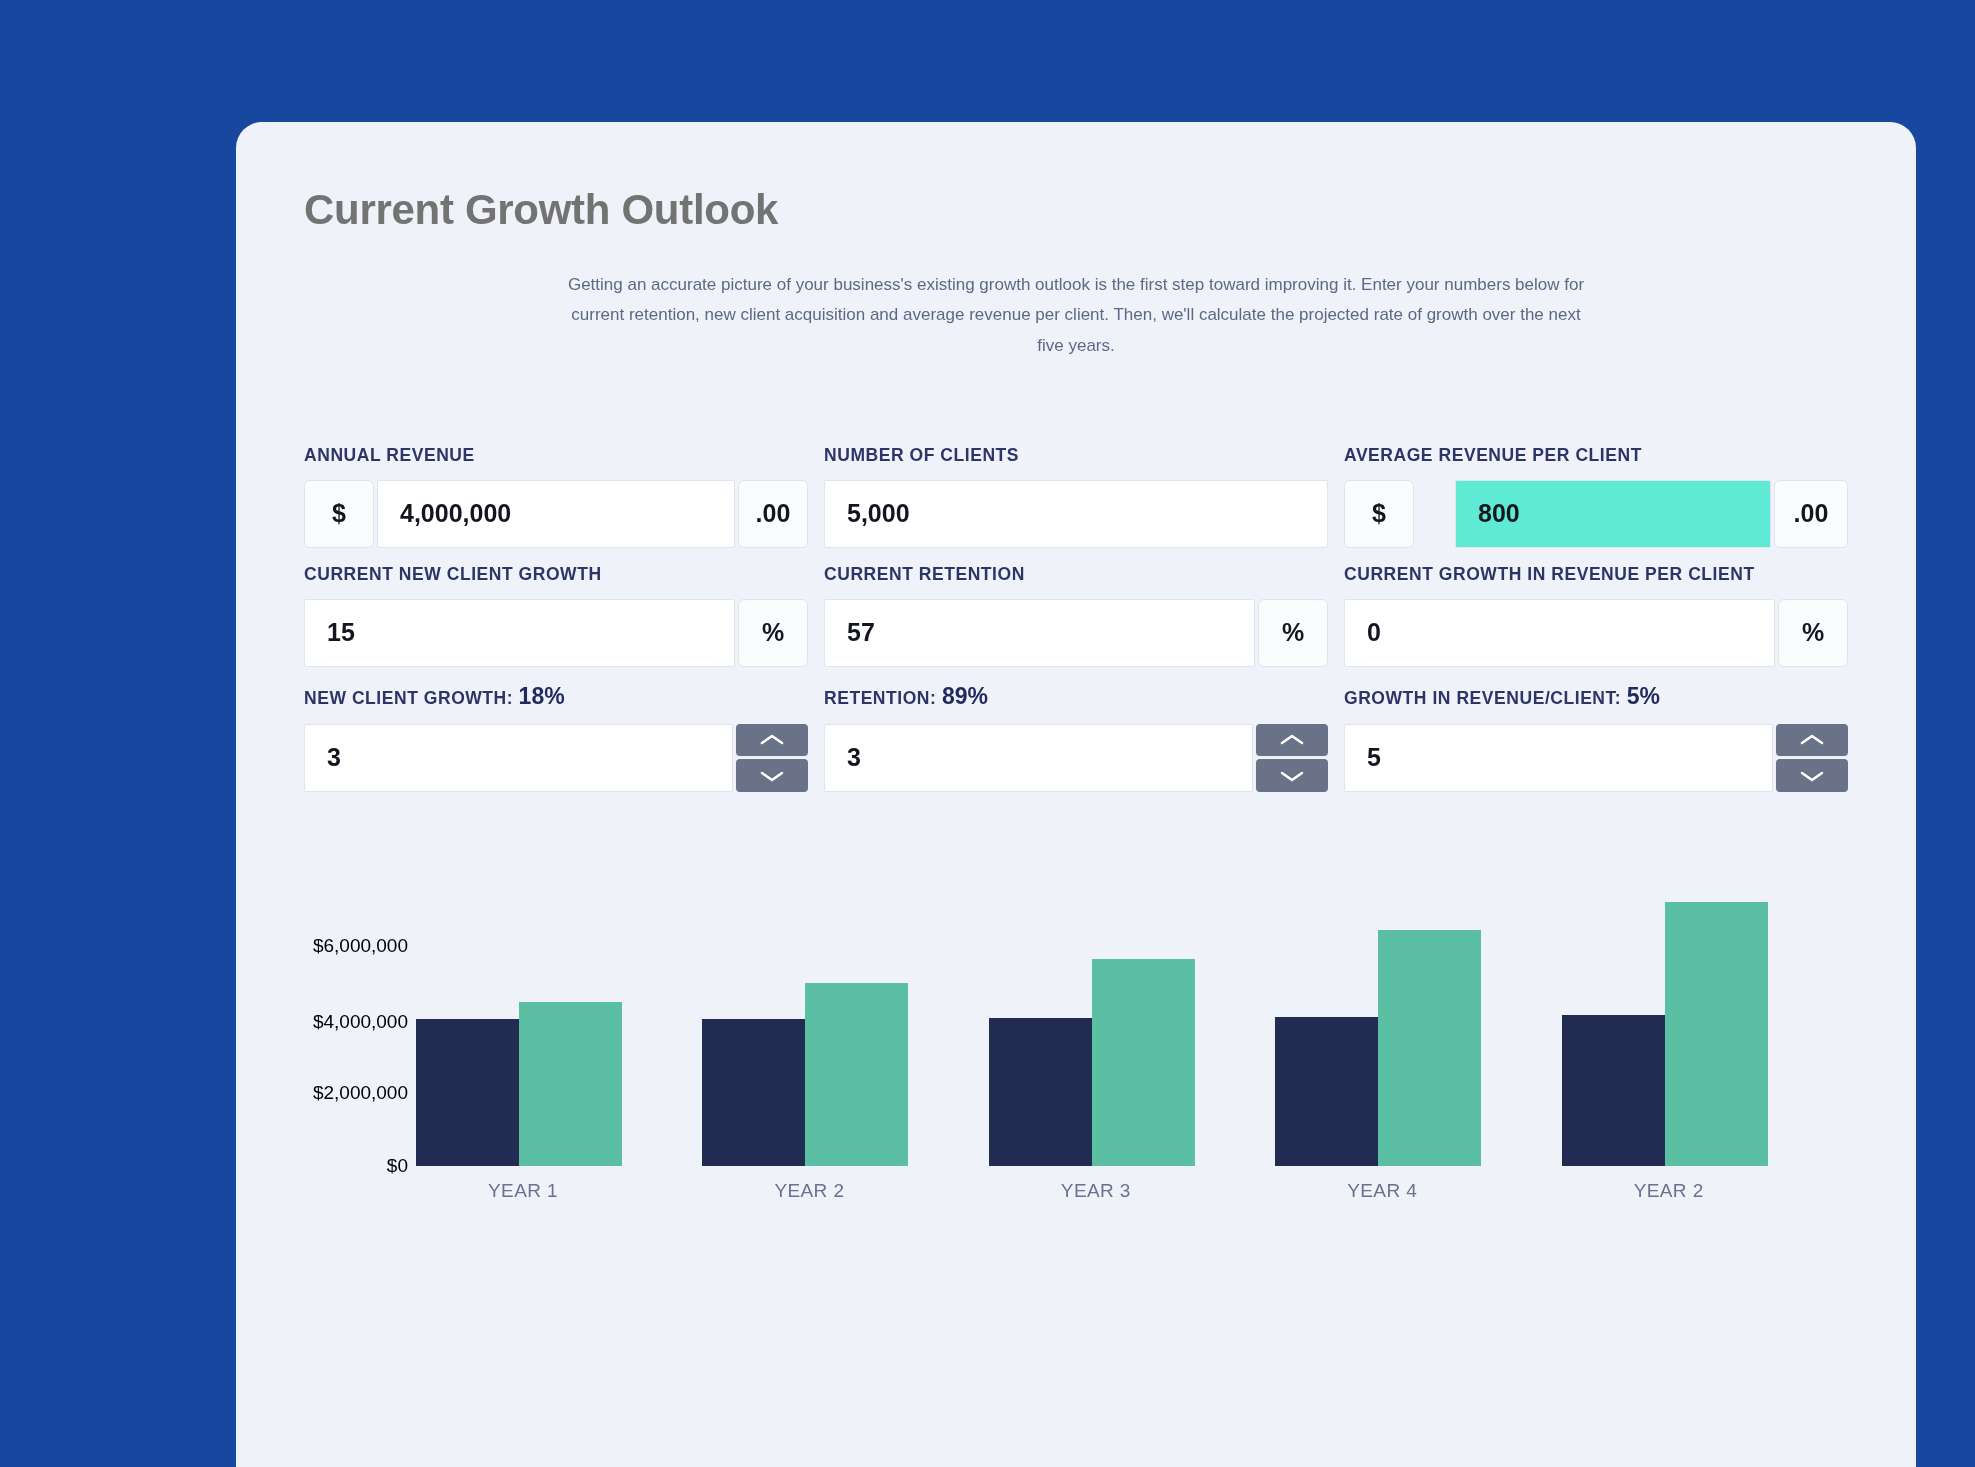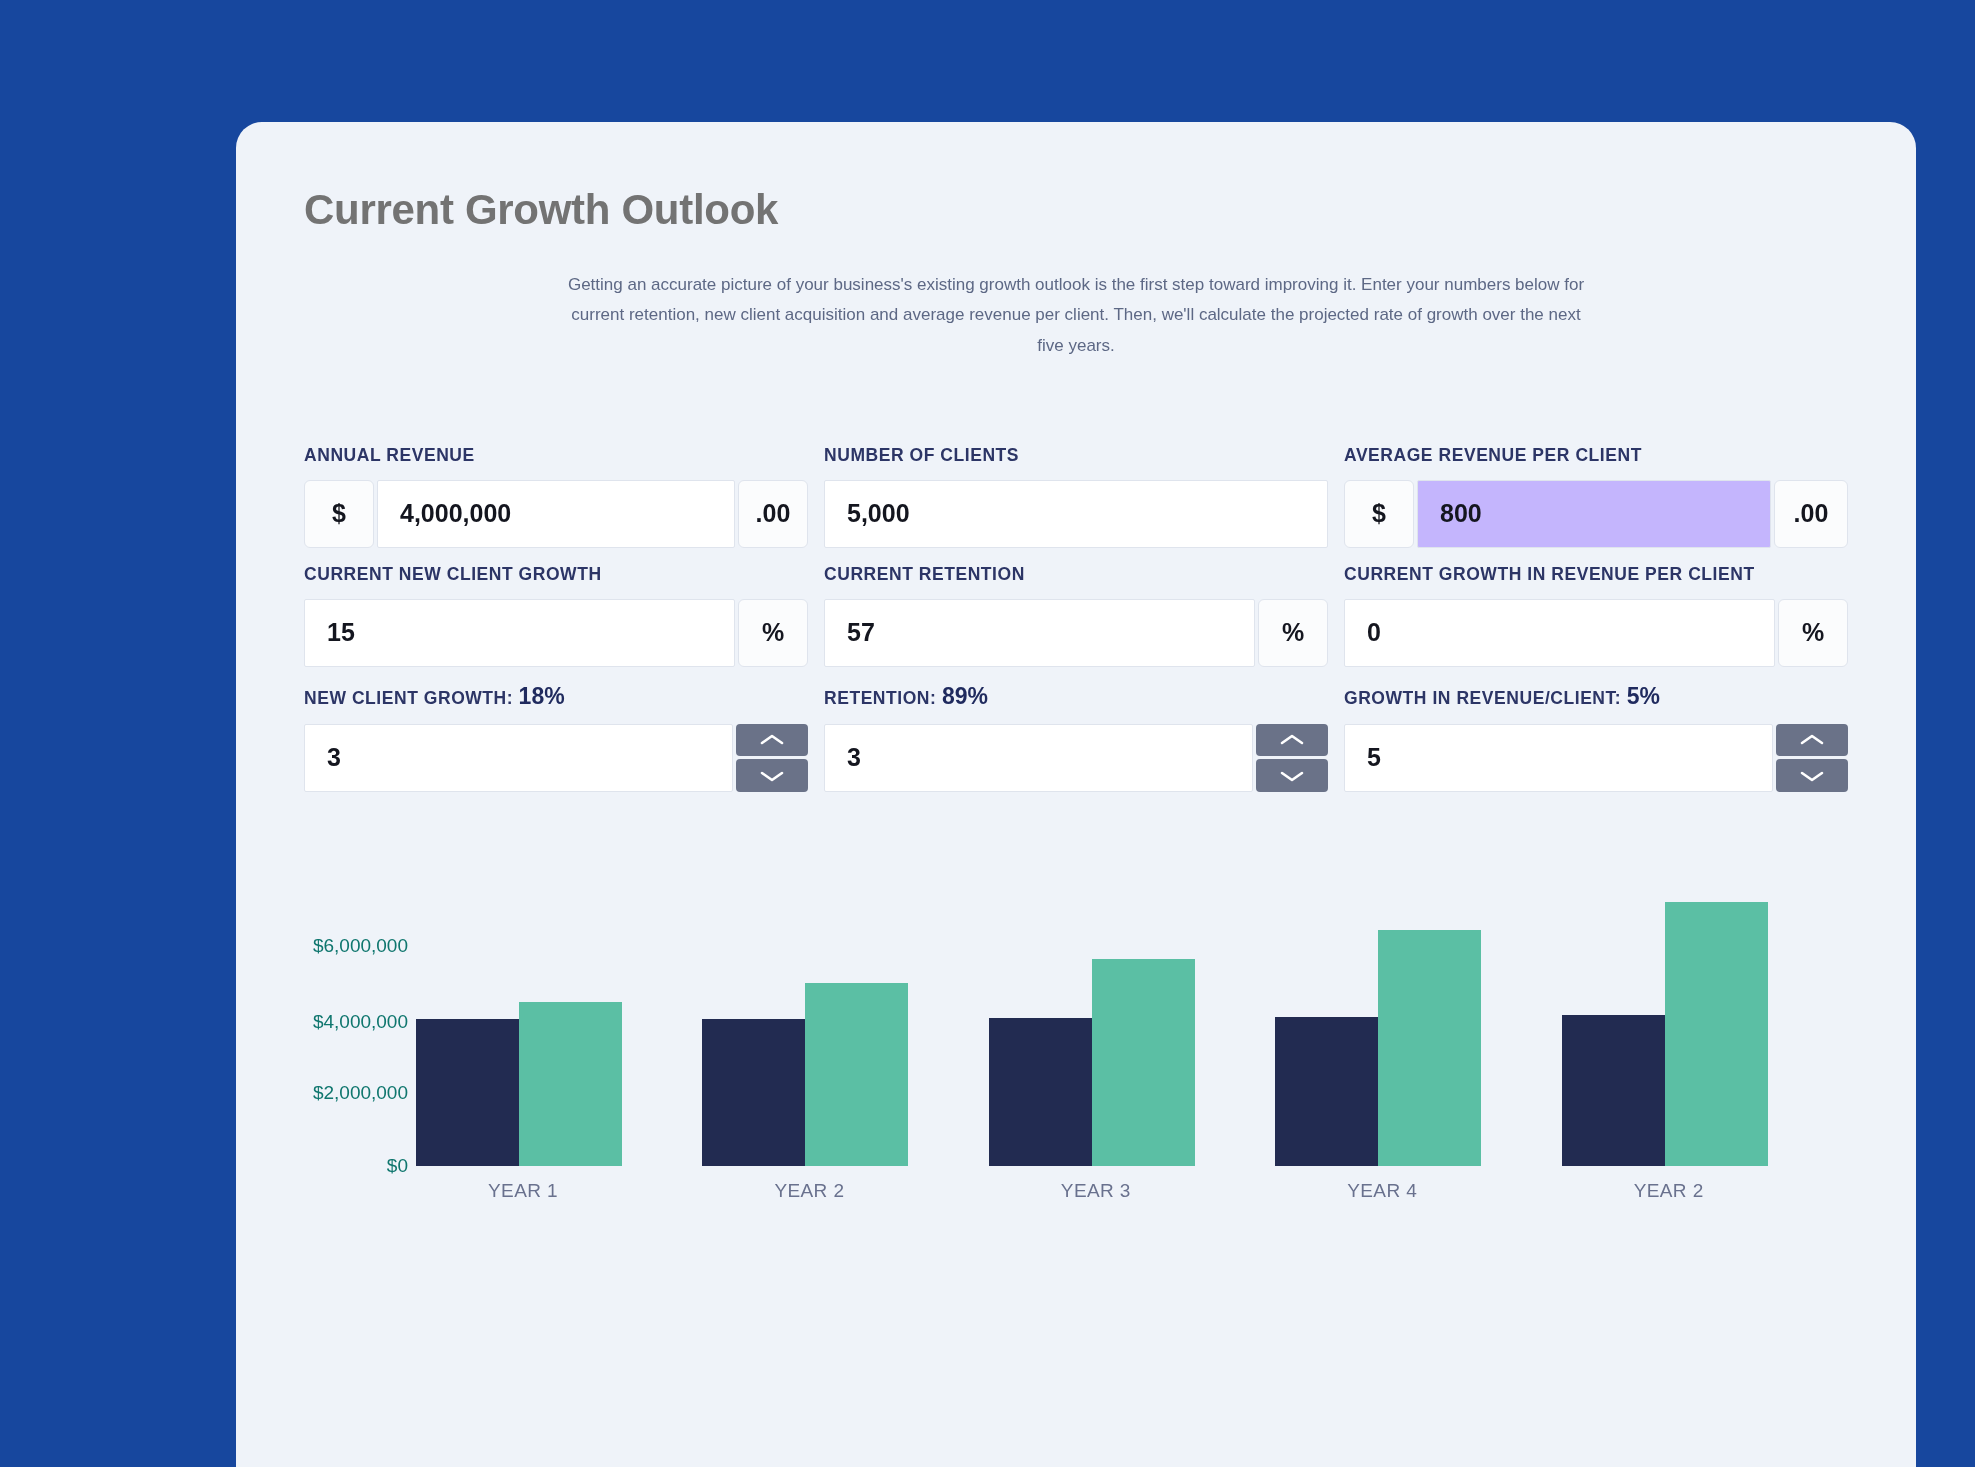--- a/index.html
+++ b/index.html
@@ -99,21 +99,21 @@
     background: #ffffff;
     border: 1px solid #dfe4ed;
     border-radius: 2px;
     display: flex;
     align-items: center;
     padding-left: 22px;
     font-size: 25px;
     font-weight: bold;
     color: #14161f;
   }
-  .text-input.readonly { background: #c4b5fd; }
+  .text-input.readonly { background: #5eead4; margin-left: 38px; }
 
   
   .spin-wrap {
     flex: 0 0 72px;
     width: 72px;
     display: flex;
     flex-direction: column;
     gap: 3px;
   }
   .spin-btn {
@@ -139,21 +139,21 @@
     position: absolute;
     left: 0; top: 0;
     width: 104px;
     height: 278px;
   }
   .y-tick {
     position: absolute;
     right: 0;
     transform: translateY(-50%);
     font-size: 19px;
-    color: #0f766e;
+    color: #000000;
     white-space: nowrap;
   }
   .plot {
     position: relative;
     height: 278px;
     display: flex;
     align-items: flex-end;
     justify-content: space-between;
   }
   .group {

